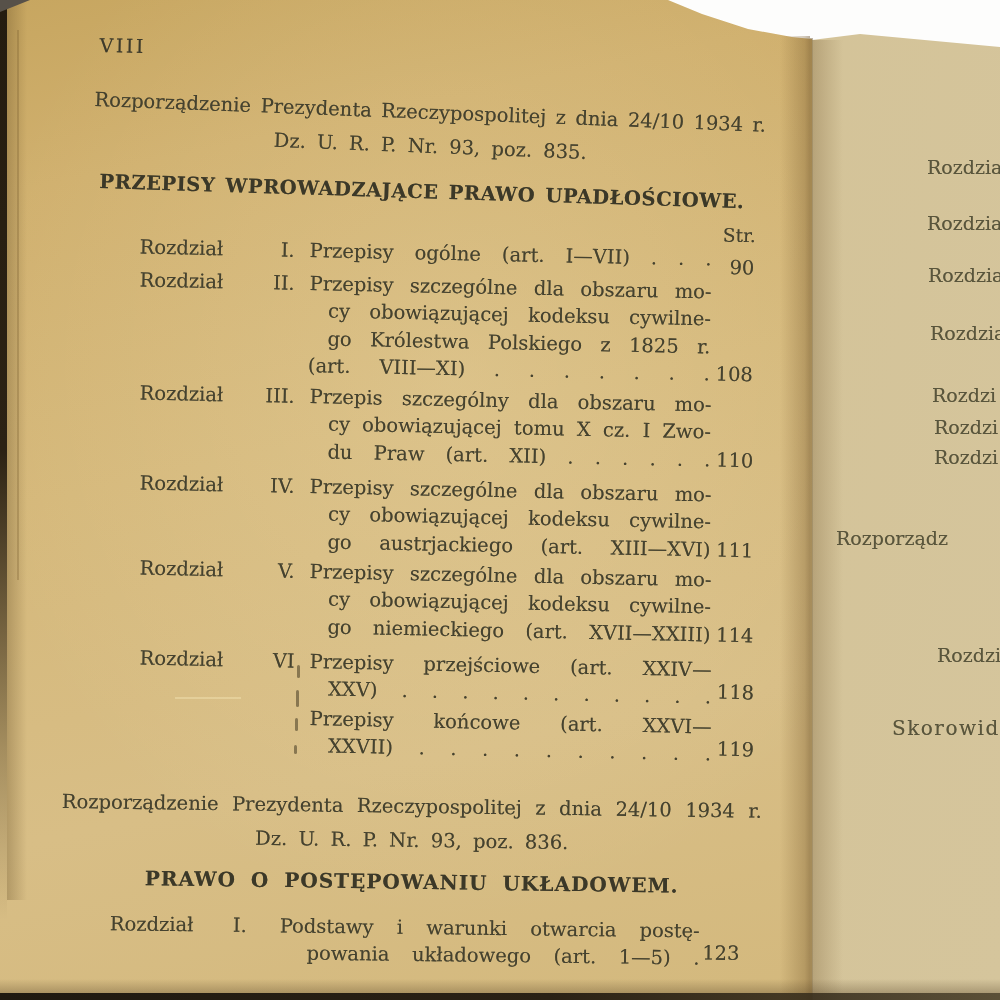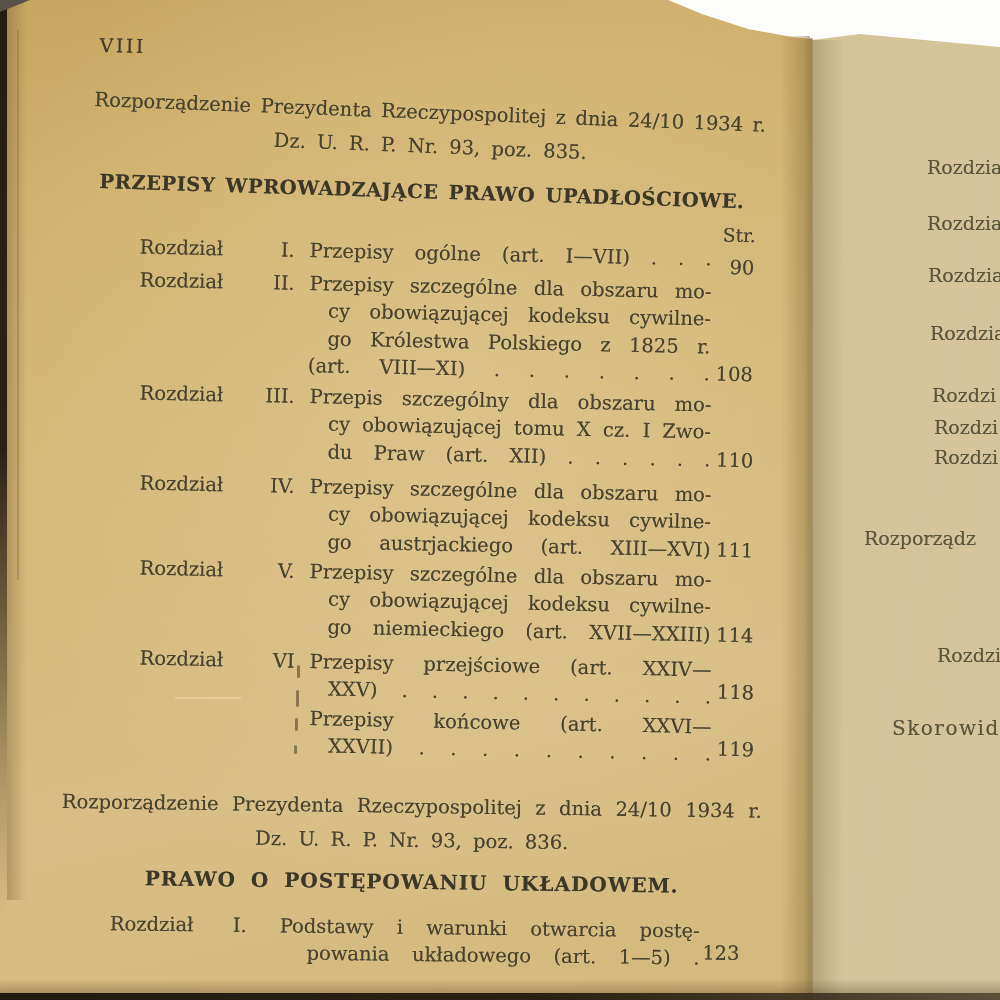--- a/index.html
+++ b/index.html
@@ -192,21 +192,21 @@
     <span class="row-page pn2">123</span>
   </div>
 
   <div class="frag" style="left:927px;top:156px">Rozdzia</div>
   <div class="frag" style="left:927px;top:212px">Rozdzia</div>
   <div class="frag" style="left:928px;top:264px">Rozdzia</div>
   <div class="frag" style="left:930px;top:322px">Rozdzia</div>
   <div class="frag" style="left:932px;top:384px">Rozdzi</div>
   <div class="frag" style="left:934px;top:416px">Rozdzi</div>
   <div class="frag" style="left:934px;top:446px">Rozdzi</div>
-  <div class="frag" style="left:864px;top:527px">Rozporządz</div>
+  <div class="frag" style="left:836px;top:527px">Rozporządz</div>
   <div class="frag" style="left:937px;top:644px">Rozdzi</div>
   <div class="frag frag-big" style="left:892px;top:716px">Skorowidz</div>
 
   <div class="crease-dash" style="left:297px;top:665px;height:13px"></div>
   <div class="crease-dash" style="left:296px;top:690px;height:17px"></div>
   <div class="crease-dash" style="left:295px;top:718px;height:13px"></div>
   <div class="crease-dash" style="left:294px;top:745px;height:9px"></div>
   <div class="scratch"></div>
 
   <div class="edge-left"></div>

